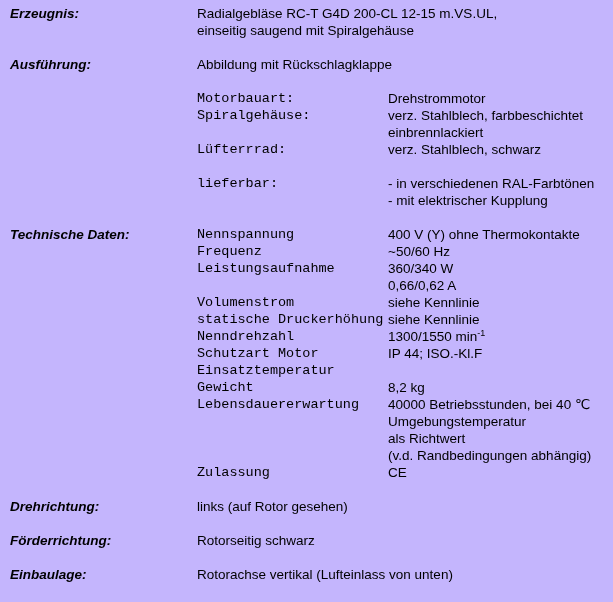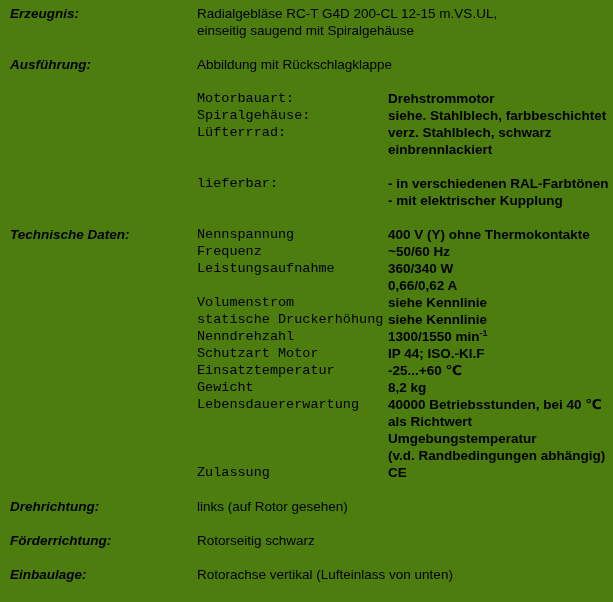--- a/index.html
+++ b/index.html
@@ -2,36 +2,36 @@
 <html><head>
 <meta charset="utf-8">
 <style>
   html, body { margin: 0; padding: 0; background: #ffffff; }
   .doc {
     position: relative;
     width: 613px;
     height: 602px;
     box-sizing: border-box;
     padding: 5px 0 0 10px;
-    background: #4d7c0f;
+    background: #c4b5fd;
     color: #000000;
     font-family: "Liberation Sans", "DejaVu Sans", sans-serif;
     font-size: 13.5px;
     line-height: 17px;
     overflow: hidden;
   }
   .line {
     display: grid;
     grid-template-columns: 187px 191px 1fr;
     min-height: 17px;
   }
   .spacer { height: 17px; }
   .c1 { grid-column: 1; }
   .c2 { grid-column: 2; font-family: Liberation Mono, monospace; }
-  .c3 { grid-column: 3; font-weight: bold; }
+  .c3 { grid-column: 3; }
   .c23 { grid-column: 2 / 4; }
   .label { font-weight: bold; font-style: italic; }
   sup { font-size: 9px; line-height: 0; vertical-align: super; }
 </style>
 </head>
 <body>
 
 <div class="doc">
 
   <div class="line">
@@ -50,28 +50,28 @@
   </div>
 
   <div class="spacer"></div>
 
   <div class="line">
     <div class="c2">Motorbauart:</div>
     <div class="c3">Drehstrommotor</div>
   </div>
   <div class="line">
     <div class="c2">Spiralgehäuse:</div>
-    <div class="c3">siehe. Stahlblech, farbbeschichtet</div>
+    <div class="c3">verz. Stahlblech, farbbeschichtet</div>
+  </div>
+  <div class="line">
+    <div class="c3">einbrennlackiert</div>
   </div>
   <div class="line">
     <div class="c2">Lüfterrrad:</div>
     <div class="c3">verz. Stahlblech, schwarz</div>
-  </div>
-  <div class="line">
-    <div class="c3">einbrennlackiert</div>
   </div>
 
   <div class="spacer"></div>
 
   <div class="line">
     <div class="c2">lieferbar:</div>
     <div class="c3">- in verschiedenen RAL-Farbtönen</div>
   </div>
   <div class="line">
     <div class="c3">- mit elektrischer Kupplung</div>
@@ -106,35 +106,34 @@
   <div class="line">
     <div class="c2">Nenndrehzahl</div>
     <div class="c3"><span>1300/1550 min</span><sup>-1</sup></div>
   </div>
   <div class="line">
     <div class="c2">Schutzart Motor</div>
     <div class="c3">IP 44; ISO.-Kl.F</div>
   </div>
   <div class="line">
     <div class="c2">Einsatztemperatur</div>
-    <div class="c3">-25...+60 ℃</div>
   </div>
   <div class="line">
     <div class="c2">Gewicht</div>
     <div class="c3">8,2 kg</div>
   </div>
   <div class="line">
     <div class="c2">Lebensdauererwartung</div>
     <div class="c3">40000 Betriebsstunden, bei 40 ℃</div>
   </div>
   <div class="line">
-    <div class="c3">als Richtwert</div>
+    <div class="c3">Umgebungstemperatur</div>
   </div>
   <div class="line">
-    <div class="c3">Umgebungstemperatur</div>
+    <div class="c3">als Richtwert</div>
   </div>
   <div class="line">
     <div class="c3">(v.d. Randbedingungen abhängig)</div>
   </div>
   <div class="line">
     <div class="c2">Zulassung</div>
     <div class="c3">CE</div>
   </div>
 
   <div class="spacer"></div>

